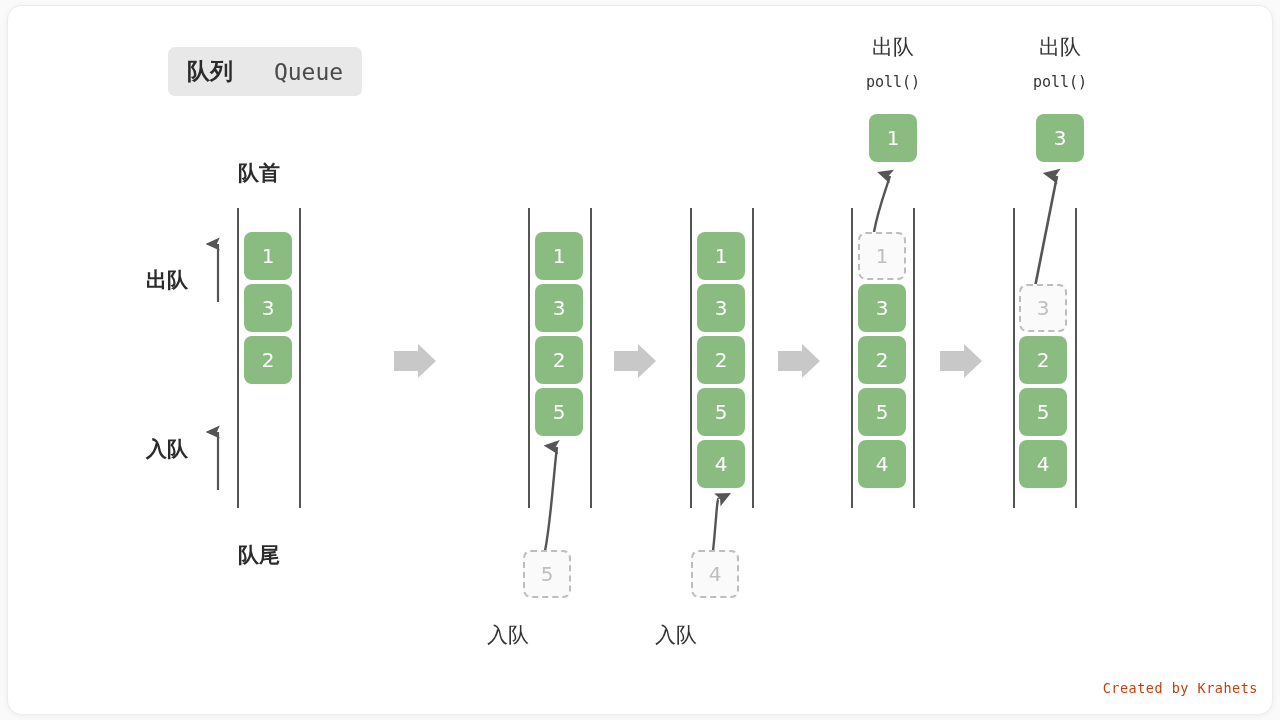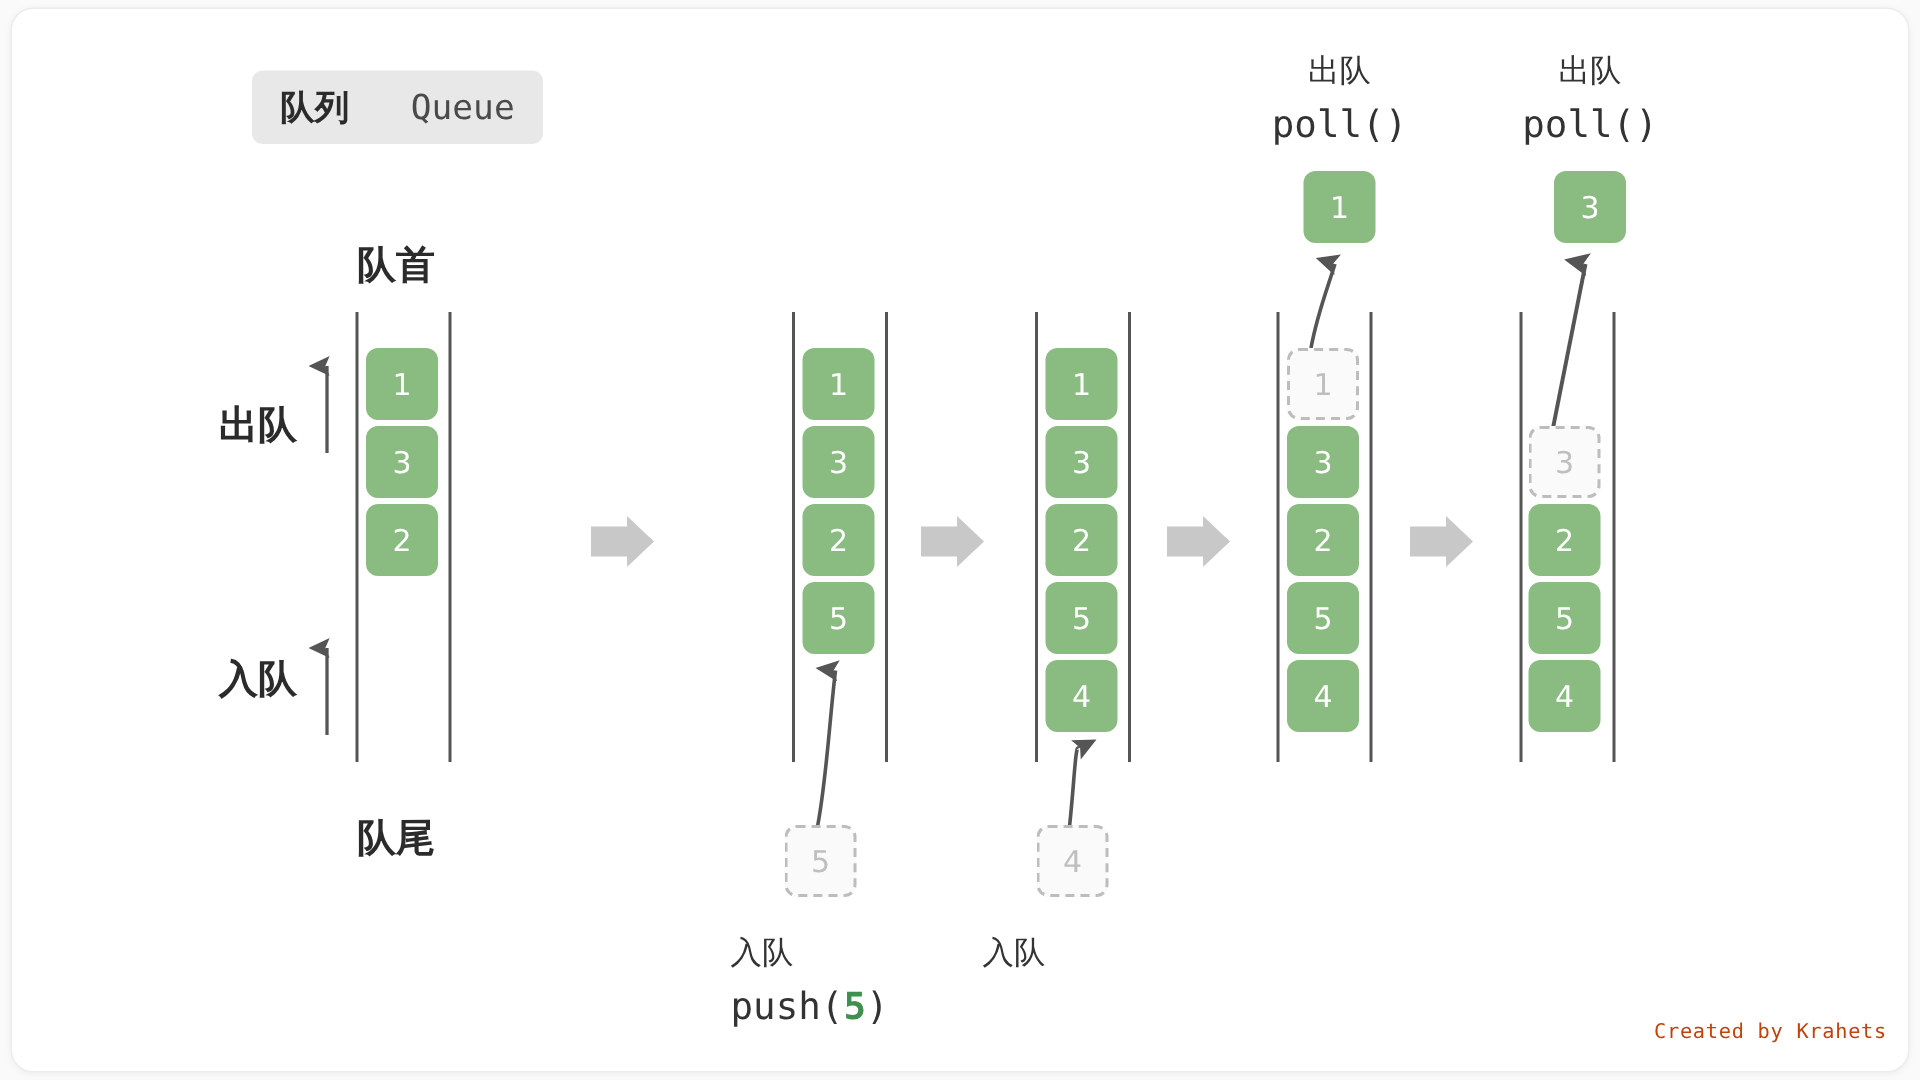--- a/index.html
+++ b/index.html
@@ -42,38 +42,38 @@
   .title-en {
     font-size: 23px; color: #4a4a4a;
     font-family: "DejaVu Sans Mono", monospace;
     margin-left: 32px;
   }
 
   
   .cn-label {
     position: absolute;
     font-family: "DejaVu Sans", sans-serif;
-    font-size: 26px; font-weight: bold; color: #2b2b2b;
+    font-size: 21px; font-weight: bold; color: #2b2b2b;
     white-space: nowrap;
   }
   .op-label {
     position: absolute;
     text-align: center;
     white-space: nowrap;
     line-height: 35px;
   }
   .op-cn {
     display: block;
     font-family: "DejaVu Sans", sans-serif;
     font-size: 21px; color: #333333;
   }
   .op-code {
     display: block;
     font-family: "DejaVu Sans Mono", monospace;
-    font-size: 25px; color: #333333;
+    font-size: 15px; color: #333333;
   }
   .op-code .num { color: #3f8f4f; font-weight: bold; }
 
   
   .rail {
     position: absolute;
     width: 1.6px;
     background: #555555;
   }
 
@@ -128,21 +128,20 @@
     <span class="op-cn">出队</span>
     <span class="op-code">poll()</span>
   </div>
   <div class="op-label" style="left:1000px; top:30px; width:120px;">
     <span class="op-cn">出队</span>
     <span class="op-code">poll()</span>
   </div>
 
   <div class="op-label" style="left:487px; top:618px; width:150px; text-align:left;">
     <span class="op-cn">入队</span>
-    <span class="op-code"><span>push(</span><span class="num">5</span><span>)</span></span>
   </div>
   <div class="op-label" style="left:655px; top:618px; width:150px; text-align:left;">
     <span class="op-cn">入队</span>
   </div>
 
   <div class="rail" style="left:237px; top:208px; height:300px;"></div>
   <div class="rail" style="left:299px; top:208px; height:300px;"></div>
 
   <div class="rail" style="left:528px; top:208px; height:300px;"></div>
   <div class="rail" style="left:590px; top:208px; height:300px;"></div>

